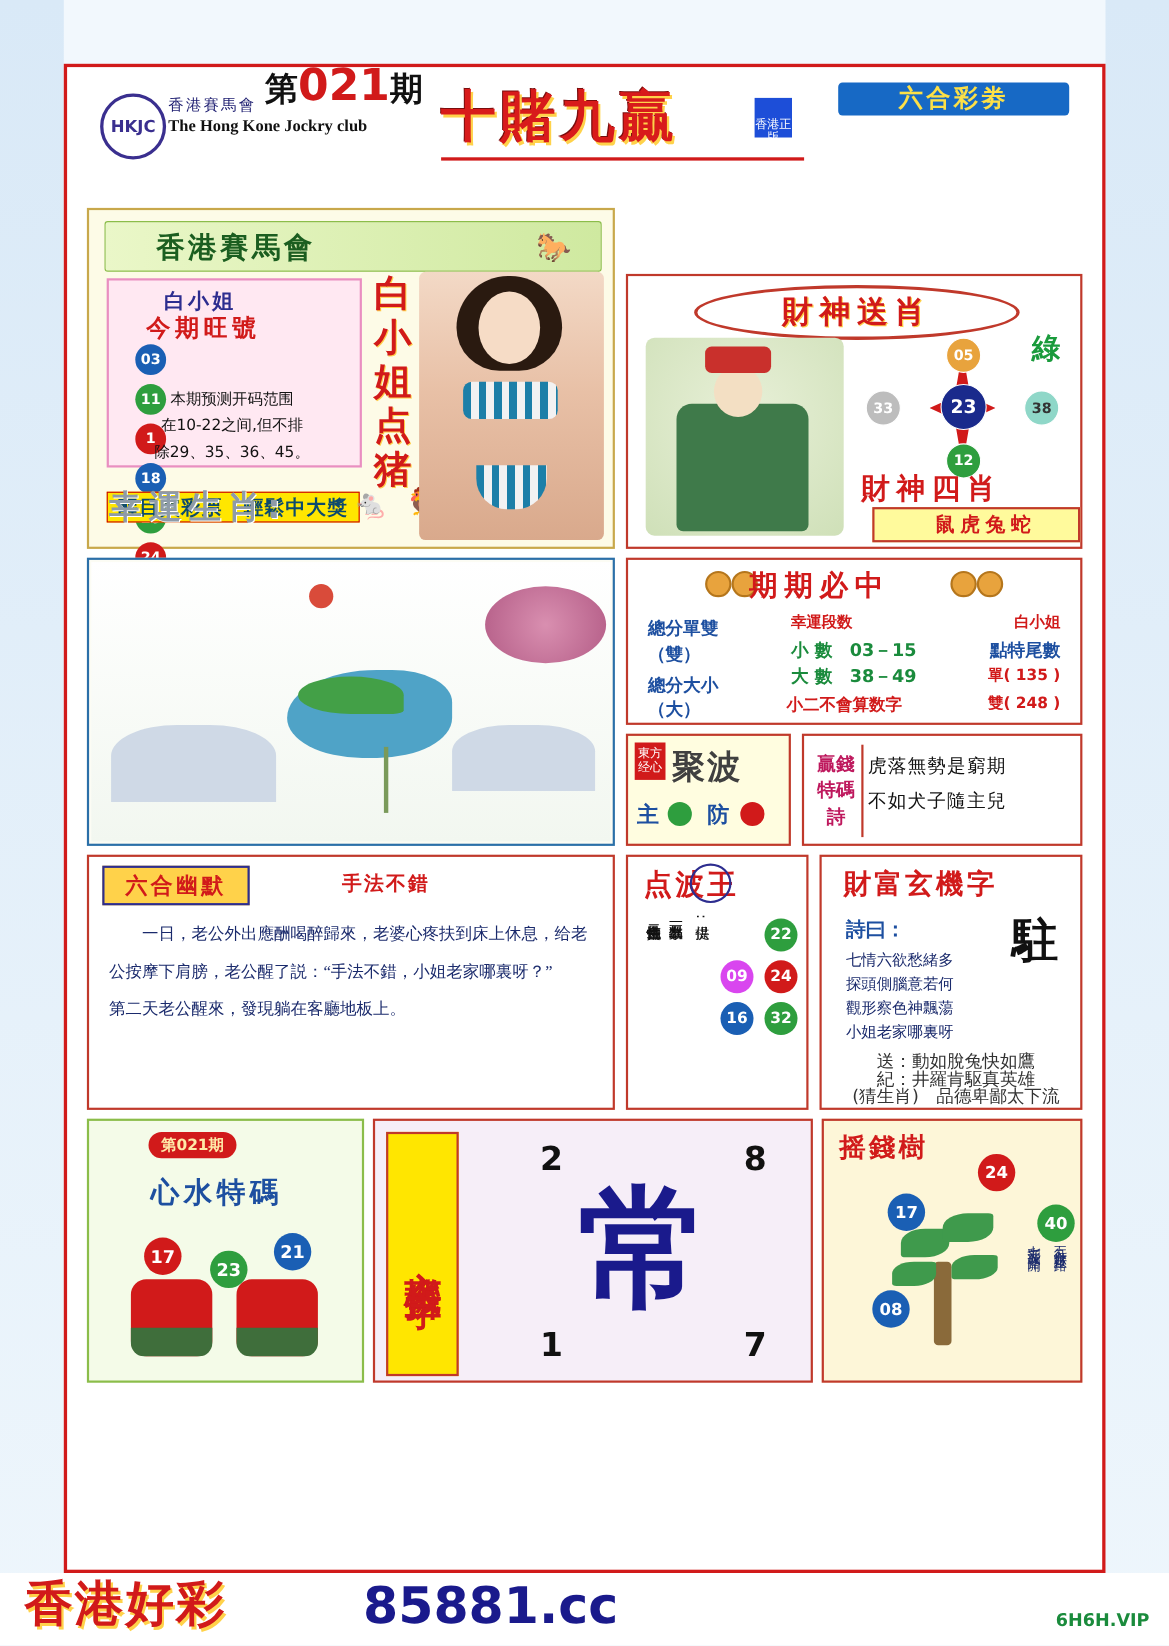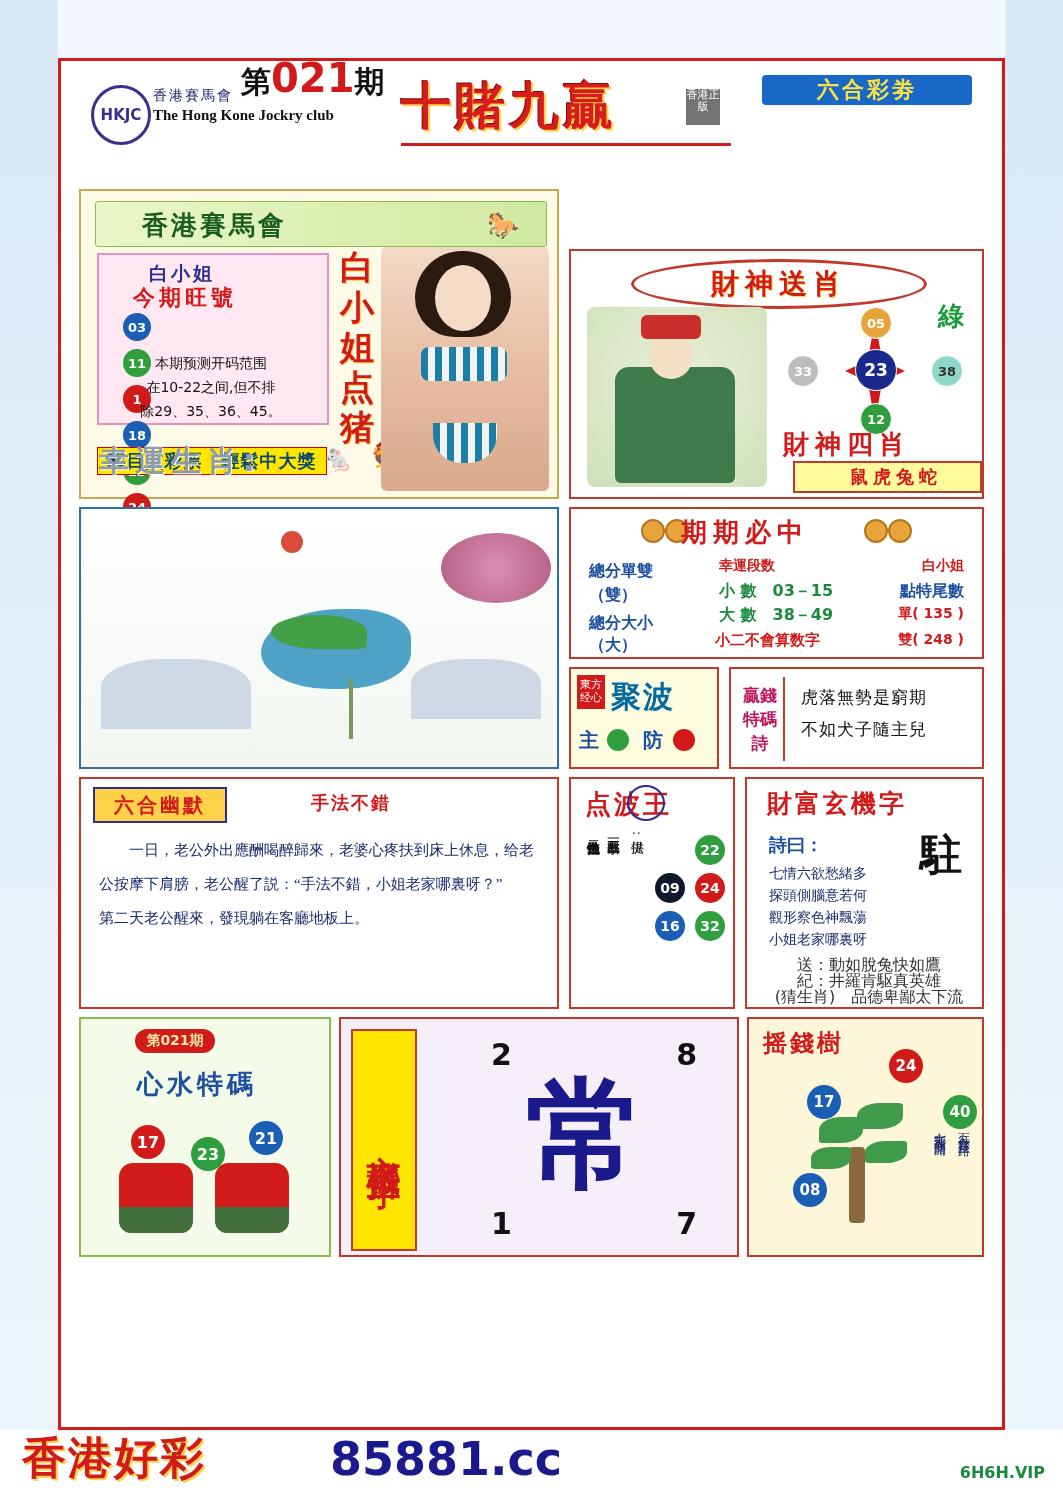--- a/index.html
+++ b/index.html
@@ -25,22 +25,22 @@
     border:3px solid #3a2f8f;display:flex;align-items:center;justify-content:center;
     color:#3a2f8f;font-weight:bold;font-size:15px;background:#fff;}
   .hkjc-cn{position:absolute;left:92px;top:26px;font-size:14px;color:#1b1b6f;letter-spacing:2px;}
   .hkjc-en{position:absolute;left:92px;top:46px;font-size:15px;color:#111;font-family:"Liberation Serif",serif;font-weight:bold;}
   .issue{position:absolute;left:180px;top:-6px;font-size:30px;color:#111;font-weight:bold;}
   .issue .num{color:#d11a1a;font-size:40px;}
   .title-main{position:absolute;left:340px;top:12px;width:280px;height:62px;
     font-size:50px;font-weight:bold;color:#d81b1b;letter-spacing:4px;
     font-family:"DejaVu Sans",sans-serif;
     text-shadow:2px 2px 0 #ffd24a, -1px -1px 0 #7a0d0d;}
-  .stamp{position:absolute;left:625px;top:28px;width:34px;height:36px;background:#737373;color:#fff;
-    font-size:11px;line-height:12px;text-align:center;padding-top:0;box-sizing:border-box;}
+  .stamp{position:absolute;left:625px;top:28px;width:34px;height:36px;background:#1d4ed8;color:#fff;
+    font-size:11px;line-height:12px;text-align:center;padding-top:18px;box-sizing:border-box;}
   .hdr-right1{position:absolute;right:30px;top:14px;width:210px;height:30px;background:#1769c5;
     color:#fde047;font-size:22px;font-weight:bold;text-align:center;line-height:30px;letter-spacing:3px;
     border-radius:4px;}
   .hdr-right2{position:absolute;right:30px;top:52px;width:210px;height:34px;background:#d11a1a;
     color:#ffe9a8;font-size:24px;font-weight:bold;text-align:center;line-height:34px;letter-spacing:4px;
     border-radius:4px;}
   .hdr-rule{position:absolute;left:340px;top:82px;width:330px;height:3px;background:#d11a1a;}
 
   
   .panel{position:absolute;box-sizing:border-box;}
@@ -113,29 +113,29 @@
   .coin{position:absolute;top:10px;width:20px;height:20px;border-radius:50%;background:#e8a33d;border:2px solid #b5761c;}
   .qq-row{position:absolute;font-size:16px;}
   .qq-blue{color:#1d4fa0;font-weight:bold;}
   .qq-red{color:#d11a1a;font-weight:bold;}
   .qq-green{color:#1a8b3c;font-weight:bold;}
 
   
   #zhubo-panel{left:508px;top:606px;width:150px;height:102px;background:#fffde0;border:2px solid #c0392b;}
   .zb-tag{position:absolute;left:6px;top:6px;width:28px;height:34px;background:#d11a1a;color:#fff;font-size:11px;
     line-height:13px;text-align:center;padding-top:3px;box-sizing:border-box;}
-  .zb-word{position:absolute;left:40px;top:8px;font-size:30px;font-weight:bold;color:#0369a1;letter-spacing:2px;}
+  .zb-word{position:absolute;left:40px;top:8px;font-size:30px;font-weight:bold;color:#404040;letter-spacing:2px;}
   .zb-bottom{position:absolute;left:8px;top:58px;font-size:20px;font-weight:bold;color:#1d4fa0;}
   .zb-dot{position:absolute;top:60px;width:22px;height:22px;border-radius:50%;}
 
   
   #poem-panel{left:668px;top:606px;width:255px;height:102px;background:#fff;border:2px solid #c0392b;}
   .poem-tag{position:absolute;left:8px;top:14px;width:42px;font-size:17px;font-weight:bold;color:#be185d;line-height:24px;
     text-align:center;}
-  .poem-body{position:absolute;left:58px;top:12px;width:188px;font-size:17px;color:#111;line-height:32px;letter-spacing:1px;margin-left:12px;}
+  .poem-body{position:absolute;left:58px;top:12px;width:188px;font-size:17px;color:#111;line-height:32px;letter-spacing:1px;}
 
   
   #humor-panel{left:18px;top:716px;width:480px;height:232px;background:#fff;border:2px solid #c0392b;}
   .humor-tag{position:absolute;left:12px;top:8px;width:130px;height:32px;background:#ffd24a;border:2px solid #2d2d8f;
     display:flex;align-items:center;justify-content:center;}
   .humor-tag b{font-size:20px;color:#d11a1a;letter-spacing:3px;}
   .humor-sub{position:absolute;left:230px;top:12px;font-size:18px;color:#d11a1a;font-weight:bold;letter-spacing:2px;}
   .humor-text{position:absolute;left:18px;top:54px;width:440px;font-size:15px;color:#1a2a6c;line-height:34px;
     font-family:"Liberation Serif",serif;}
 
@@ -351,21 +351,21 @@
   </div>
 
   <div class="panel" id="dianbo-panel">
     <div class="db-title">点波王</div>
     <div class="db-oval"></div>
     <div class="db-col" style="left:14px;top:52px;height:150px;">二生性懶惰且貪色</div>
     <div class="db-col" style="left:34px;top:52px;height:150px;">一易数五出擊</div>
     <div class="db-col" style="left:58px;top:52px;height:80px;">提供:</div>
     <div class="db-balls">
       <div class="ball" style="width:30px;height:30px;font-size:14px;grid-column:2;background:#2e9e3e;">22</div>
-      <div class="ball" style="width:30px;height:30px;font-size:14px;background:#0f172a;">09</div>
+      <div class="ball" style="width:30px;height:30px;font-size:14px;background:#d946ef;">09</div>
       <div class="ball" style="width:30px;height:30px;font-size:14px;background:#d11a1a;">24</div>
       <div class="ball" style="width:30px;height:30px;font-size:14px;background:#1a5fb4;">16</div>
       <div class="ball" style="width:30px;height:30px;font-size:14px;background:#2e9e3e;">32</div>
     </div>
   </div>
 
   <div class="panel" id="xuanji-panel">
     <div class="xj-title">財富玄機字</div>
     <div class="xj-shiyue">詩曰：</div>
     <div class="xj-big">駐</div>

